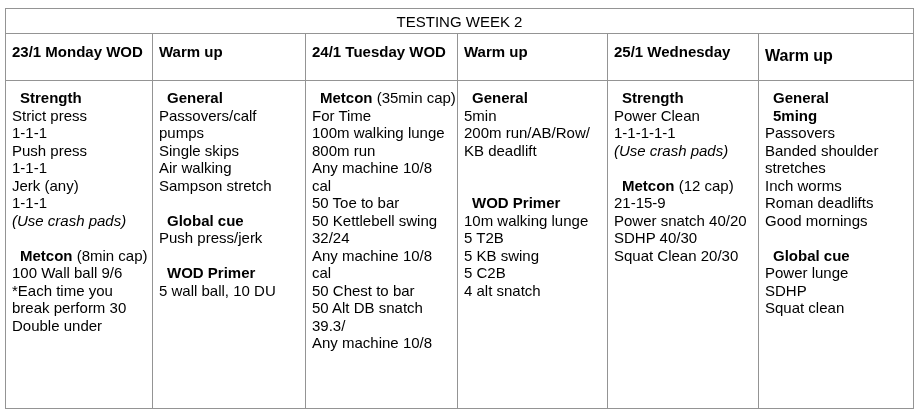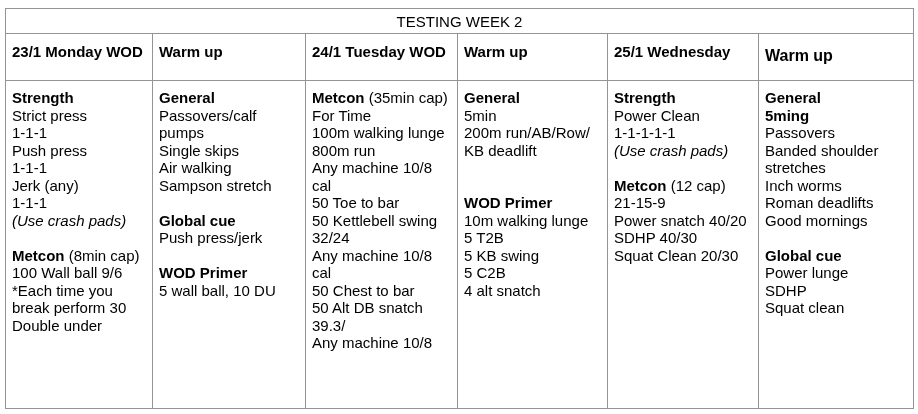--- a/index.html
+++ b/index.html
@@ -53,21 +53,21 @@
     vertical-align: top;
     text-align: left;
     font-size: 15px;
     padding: 8px 4px 0 6px;
   }
   .line {
     line-height: 17.5px;
     min-height: 17.5px;
     white-space: nowrap;
   }
-  .seg-bold { font-weight: bold; }
+  .seg-bold { font-weight: bold; margin-left: 8px; }
   .seg-italic { font-style: italic; }
 </style>
 </head>
 <body>
 
 <div class="page">
   <table class="wod-table">
     <colgroup id="colgroup">
         <col style="width: 147px;">
         <col style="width: 153px;">

